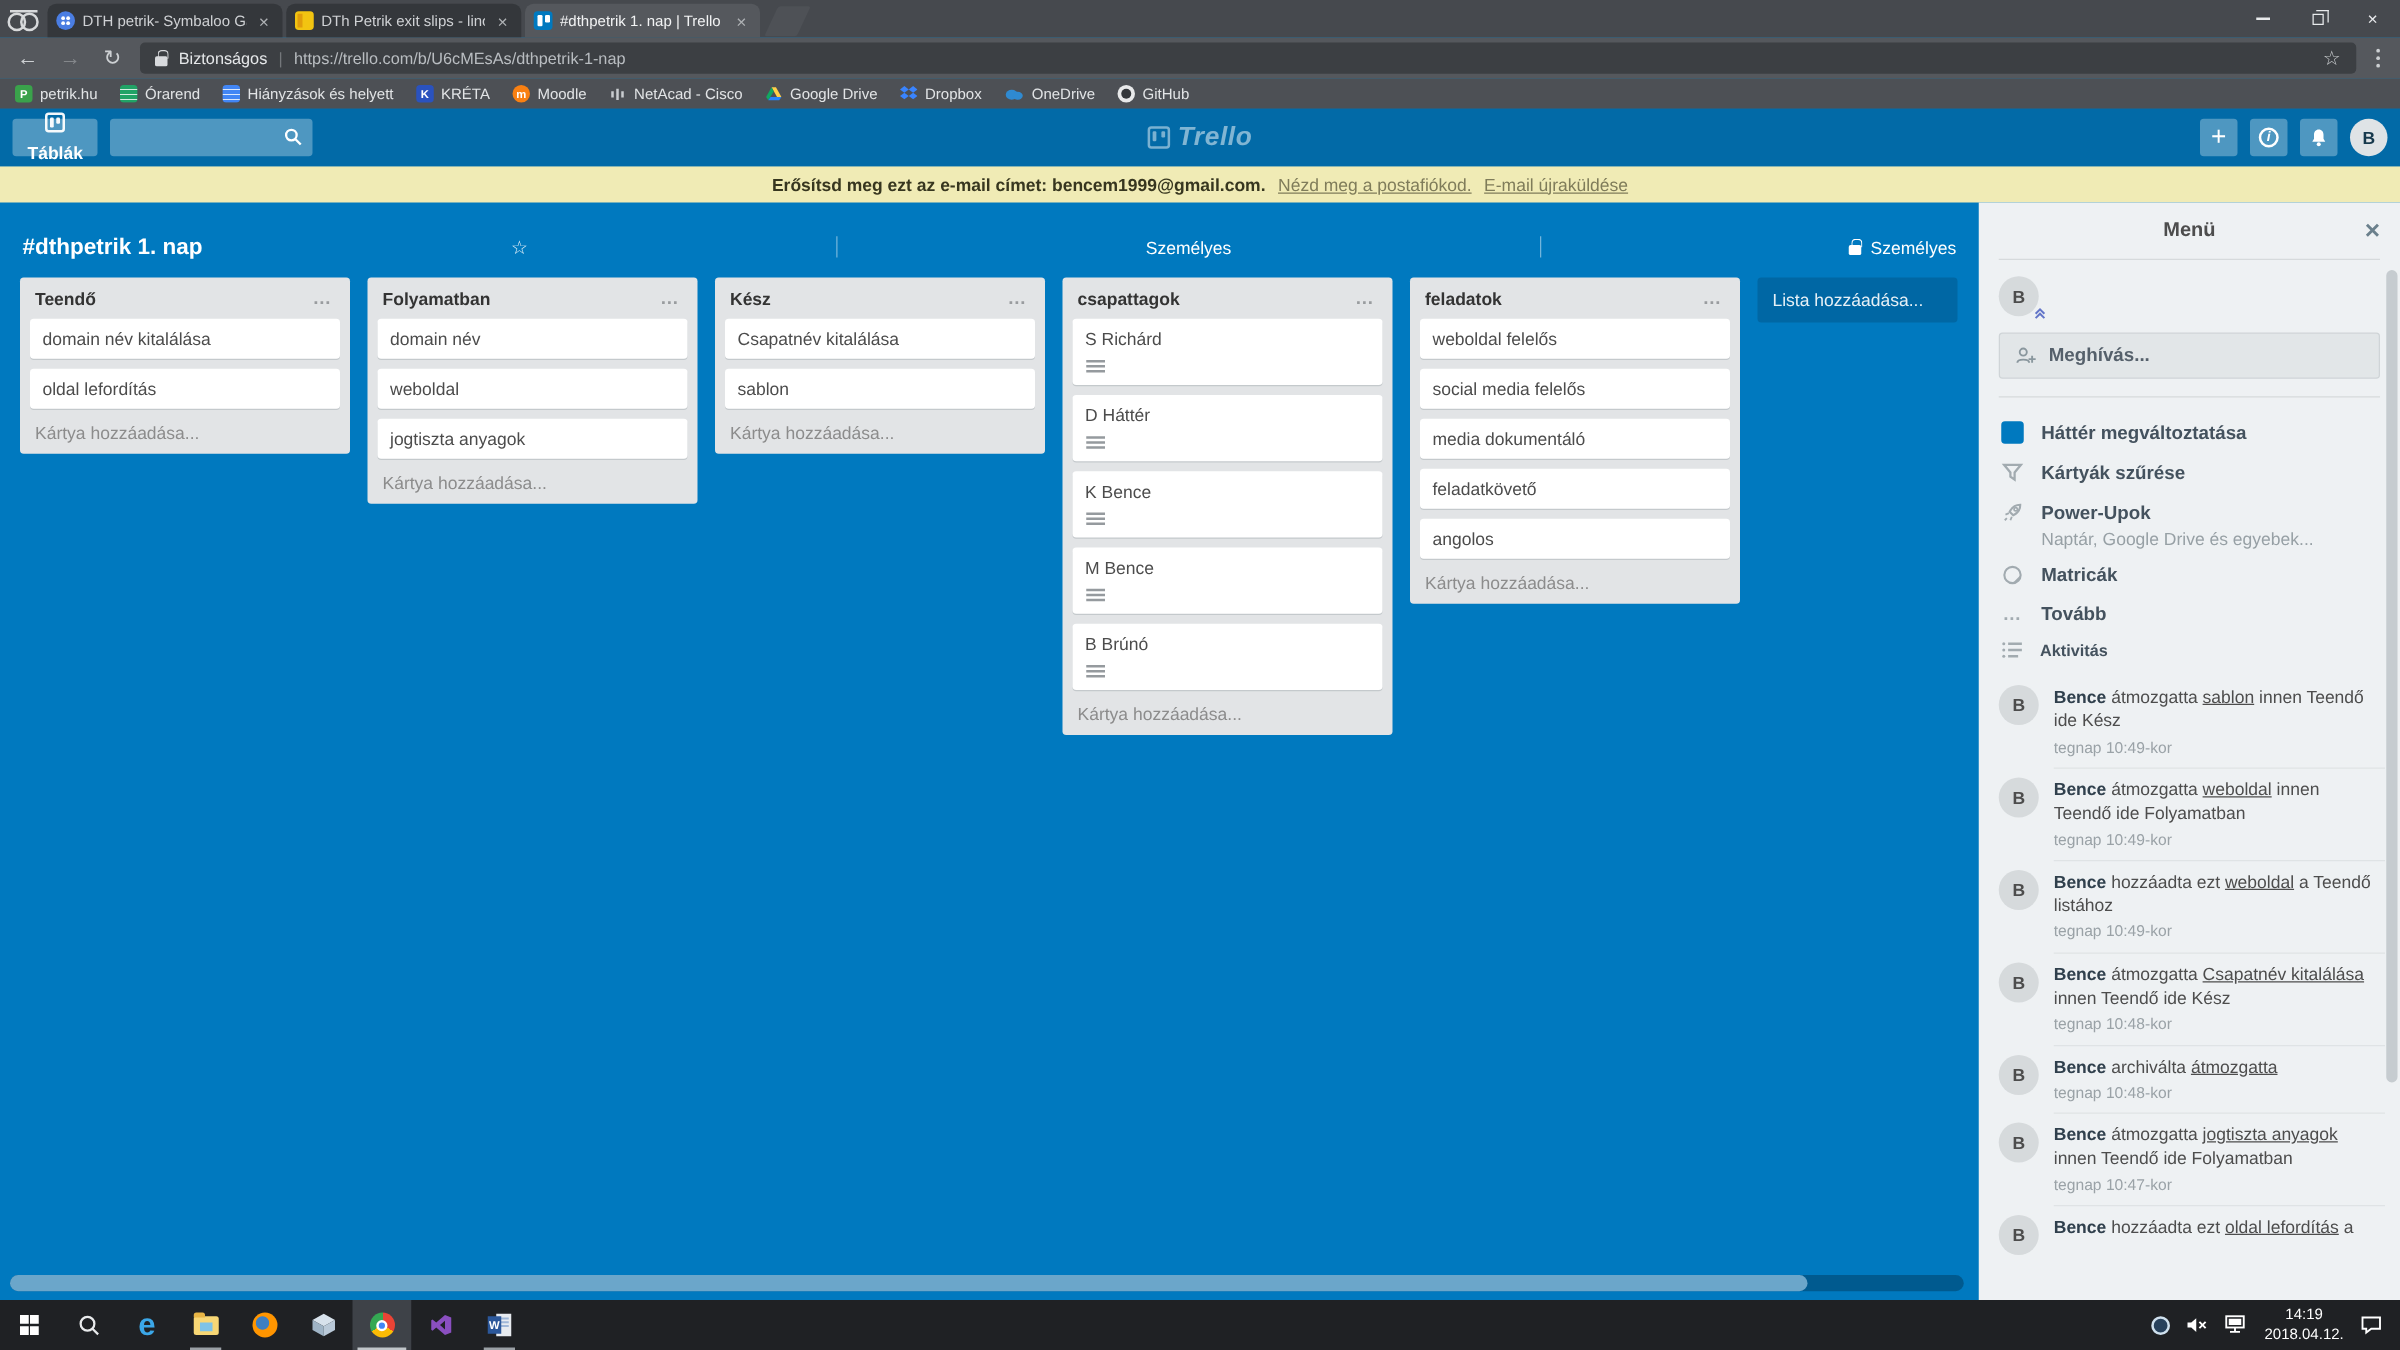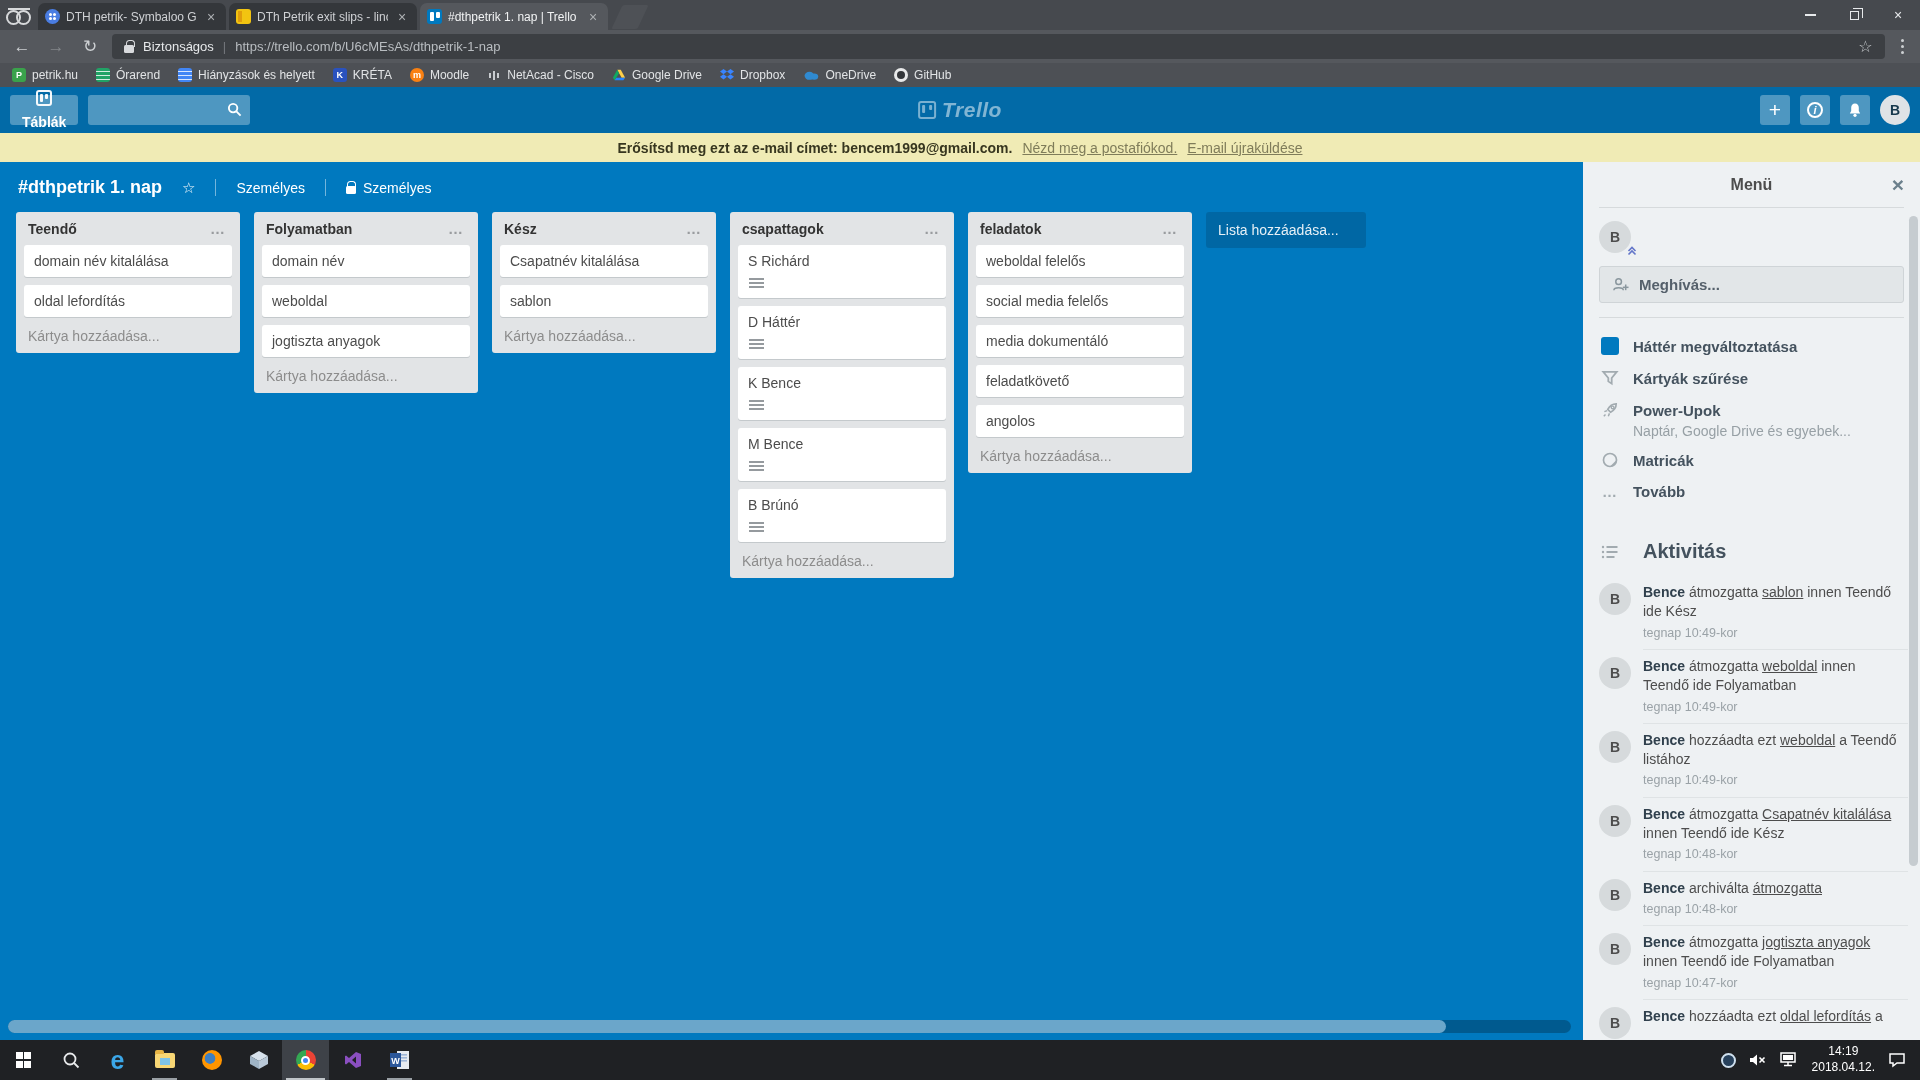--- a/index.html
+++ b/index.html
@@ -80,29 +80,29 @@
   .avatar { width:30px; height:30px; border-radius:50%; background:#dfe3e6; color:#17394d; font-weight:700; font-size:14px; display:flex; align-items:center; justify-content:center; }
 
   
   .banner { height:29px; background:#f0ebb5; display:flex; align-items:center; justify-content:center; gap:10px; font-size:14px; flex-shrink:0; }
   .banner-text { color:#37361f; font-weight:700; }
   .banner-link { color:#7f7c5a; text-decoration:underline; }
 
   
   .main { flex:1; display:flex; min-height:0; }
   .board-area { flex:1; position:relative; overflow:hidden; }
-  .board-header { display:flex; align-items:center; gap:20px; color:#fff; padding:15px 18px 6px; }
+  .board-header { display:flex; align-items:center; gap:20px; color:#fff; padding:25px 18px 6px;justify-content:space-between; }
   .board-title { font-size:18px; font-weight:700; }
   .b-star { font-size:15px; opacity:.95; }
   .v-sep { width:1px; height:17px; background:rgba(255,255,255,.45); }
   .b-sub { font-size:14px; display:flex; align-items:center; gap:7px; }
   .lockicon.white { background:#fff; } .lockicon.white::before { border-color:#fff; }
 
   .lists { display:flex; align-items:flex-start; padding:8px 16px; gap:14px; }
-  .list { width:224px; flex-shrink:0; background:#e2e4e6; border-radius:3px; padding:7px 8px 8px; }
+  .list { width:264px; flex-shrink:0; background:#e2e4e6; border-radius:3px; padding:7px 8px 8px; }
   .list-header { display:flex; align-items:center; padding:2px 4px 8px; }
   .list-title { flex:1; font-size:14px; font-weight:700; color:#333; }
   .list-menu { color:#999c9f; font-size:15px; font-weight:700; letter-spacing:1px; line-height:10px; padding:0 2px; }
   .card { background:#fff; border-radius:3px; box-shadow:0 1px 0 #c4c9cc; padding:8px 10px; margin-bottom:8px; font-size:14px; color:#4c4c4c; }
   .desc-badge { display:block; margin:9px 0 10px 1px; width:15px; height:2px; background:#959a9e; box-shadow:0 4px 0 #959a9e, 0 8px 0 #959a9e; }
   .add-card { color:#8c8c8c; font-size:14px; padding:3px 4px 1px; }
   .add-list { width:160px; flex-shrink:0; background:rgba(0,0,0,.14); border-radius:3px; color:rgba(255,255,255,.9); font-size:14px; padding:10px 12px; }
   .h-scroll { position:absolute; left:8px; right:12px; bottom:7px; height:13px; background:rgba(0,0,0,.25); border-radius:7px; }
   .h-thumb { width:92%; height:13px; background:#6ba6ca; border-radius:7px; }
 
@@ -112,21 +112,21 @@
   .menu-close { position:absolute; right:0; top:12px; color:#6b808c; font-size:21px; line-height:1; }
   .member-row { padding:13px 0 11px; }
   .m-avatar { width:32px; height:32px; border-radius:50%; background:#d6dadc; color:#4d4d4d; font-weight:700; font-size:14px; display:flex; align-items:center; justify-content:center; position:relative; }
   .admin-badge { position:absolute; right:-6px; bottom:-3px; }
   .invite-btn { margin:2px 0 14px; height:37px; background:#e2e6e8; border:1px solid #cfd4d7; border-radius:3px; display:flex; align-items:center; gap:10px; padding:0 12px; font-size:15px; font-weight:700; color:#55606b; }
   .menu-sec-div { border-bottom:1px solid #d6dadc; margin-bottom:12px; }
   .menu-item { display:flex; align-items:center; gap:14px; padding:7px 2px; font-size:15px; font-weight:700; color:#44525e; }
   .mi-swatch { width:18px; height:18px; border-radius:3px; background:#0079bf; flex-shrink:0; }
   .mi-ellipsis { color:#a2abb0; font-weight:700; letter-spacing:1px; width:18px; text-align:center; }
   .power-sub { margin:-3px 0 5px 34px; font-size:14px; color:#97a0a5; }
-  .activity-header { display:flex; align-items:center; gap:24px; margin-top:28px; padding:5px 2px; font-size:20px; font-weight:700; color:#44525e; }
+  .activity-header { display:flex; align-items:center; gap:13px; padding:5px 2px; font-size:13px; font-weight:700; color:#44525e; }
   .act-item { position:relative; display:flex; gap:12px; margin-top:15px; }
   .act-item + .act-item::before { content:""; position:absolute; top:-8px; left:44px; right:-4px; height:1px; background:#dfe3e5; }
   .act-body { flex:1; font-size:14px; line-height:1.38; color:#4d4d4d; }
   .act-user { font-weight:700; color:#30404d; }
   .act-link { text-decoration:underline; }
   .act-time { color:#9aa2a7; font-size:12.5px; margin-top:3px; }
   .menu-vscroll { position:absolute; top:54px; right:2px; width:9px; height:74%; background:#c6ccd0; border-radius:5px; }
 
   
   .taskbar { height:40px; background:#1f2124; display:flex; align-items:stretch; flex-shrink:0; }

